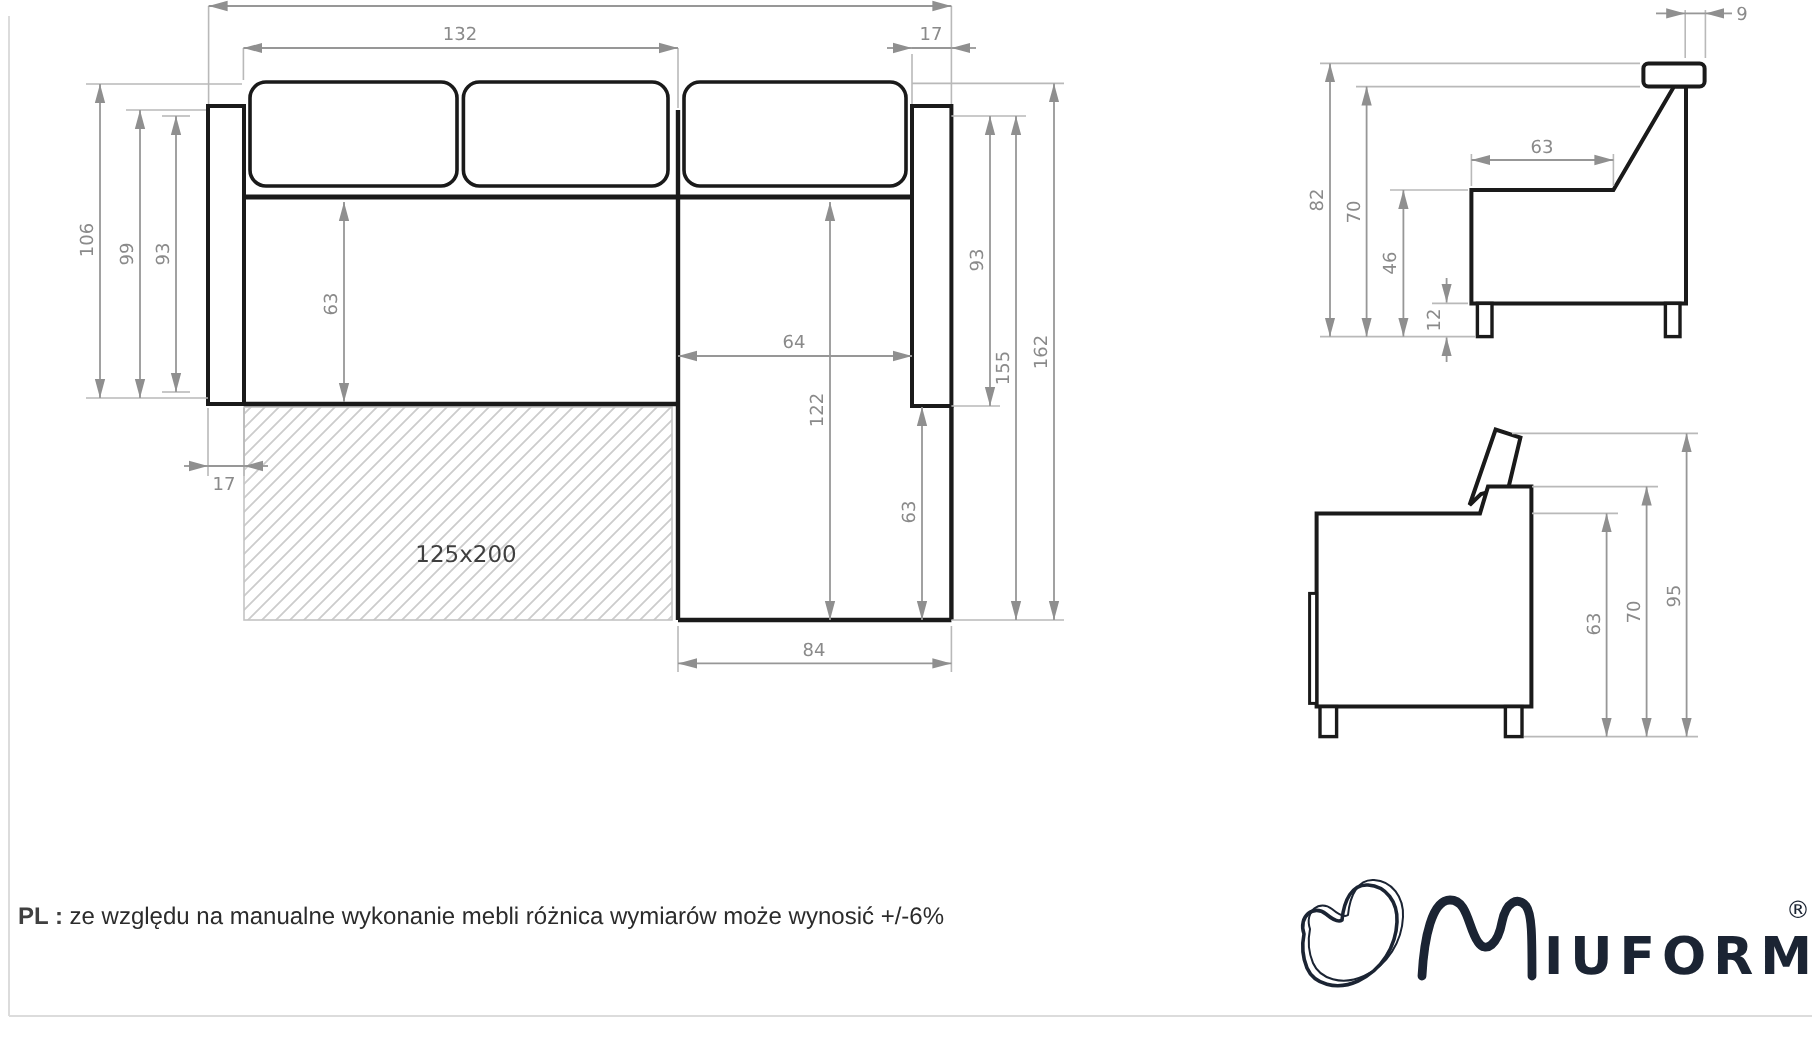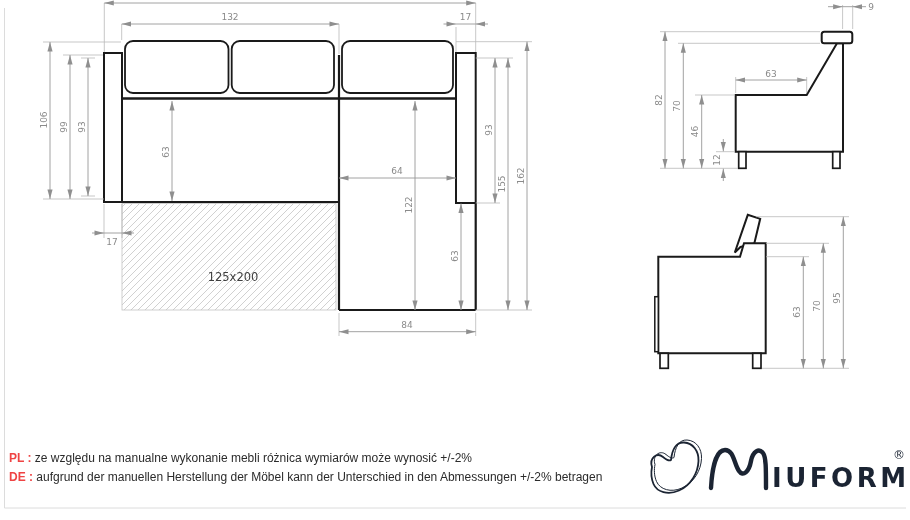--- a/index.html
+++ b/index.html
@@ -14,21 +14,21 @@
   .dime { marker-end:url(#arw); }
   .dt   { font:9px "DejaVu Sans", sans-serif; fill:#8a8a8a; }
   .mt   { font:11.5px "DejaVu Sans", sans-serif; fill:#3f3f3f; }
   .ot   { stroke:#1a1a1a; fill:none; }
   .of   { stroke:#1a1a1a; fill:#ffffff; }
   .frame { stroke:#dcdcdc; stroke-width:1; }
   .footer {
     position:absolute; left:9px; top:449px; width:640px;
     font:12px/19.4px "Liberation Sans","DejaVu Sans",sans-serif; color:#2b2b2b;
   }
-  .footer .lang { font-weight:bold; color:#ef4444; }
+  .footer .lang { font-weight:bold; color:#404040; }
   .logo-text { font-family:"DejaVu Sans",sans-serif; font-weight:bold; letter-spacing:3.5px; }
 </style>
 </head>
 <body>
 
 <div id="stage">
 
 <svg width="910" height="520" viewBox="0 0 910 520">
   <defs>
     <marker id="arw" viewBox="0 0 10 6" refX="9.6" refY="3" markerWidth="11" markerHeight="6.6" orient="auto-start-reverse">
@@ -253,17 +253,16 @@
       <path d="M652,467 C649,458 657,452 663,457 C666,459.5 669,461.5 671,460 C672,450 676,442 684,442.5 C693,443 699,451 698.5,461 C698,473 691,485 679,490.5 C668,495.5 657,492 653.5,484 C651,478 651,472 652,467 Z" transform="translate(3,-2.5)" fill="none" stroke="#1b2433" stroke-width="1" stroke-linejoin="round"></path>
     </g>
     <path d="M711,488 C712,469 716,450 725,450 C734,450 734,464 739,471 C743,477 749,472 751,461 C753,451 759,448 763,453 C766,457 766,468 766,488" fill="none" stroke="#1b2433" stroke-width="4.4" stroke-linecap="round"></path>
     <text class="logo-text" x="772" y="487" font-size="26" fill="#1b2433">IUFORM</text>
     <text x="893" y="459" font-size="12" fill="#1b2433">®</text>
   </g>
 </svg>
 
   
   <div class="footer">
-    <div><span class="lang">PL :</span> <span>ze względu na manualne wykonanie mebli różnica wymiarów może wynosić +/-2%</span></div>
-    <div><span class="lang">DE :</span> <span>aufgrund der manuellen Herstellung der Möbel kann der Unterschied in den Abmessungen +/-2% betragen</span></div>
+    <div><span class="lang">PL :</span> <span>ze względu na manualne wykonanie mebli różnica wymiarów może wynosić +/-6%</span></div>
   </div>
 
 </div>
 
 </body></html>

